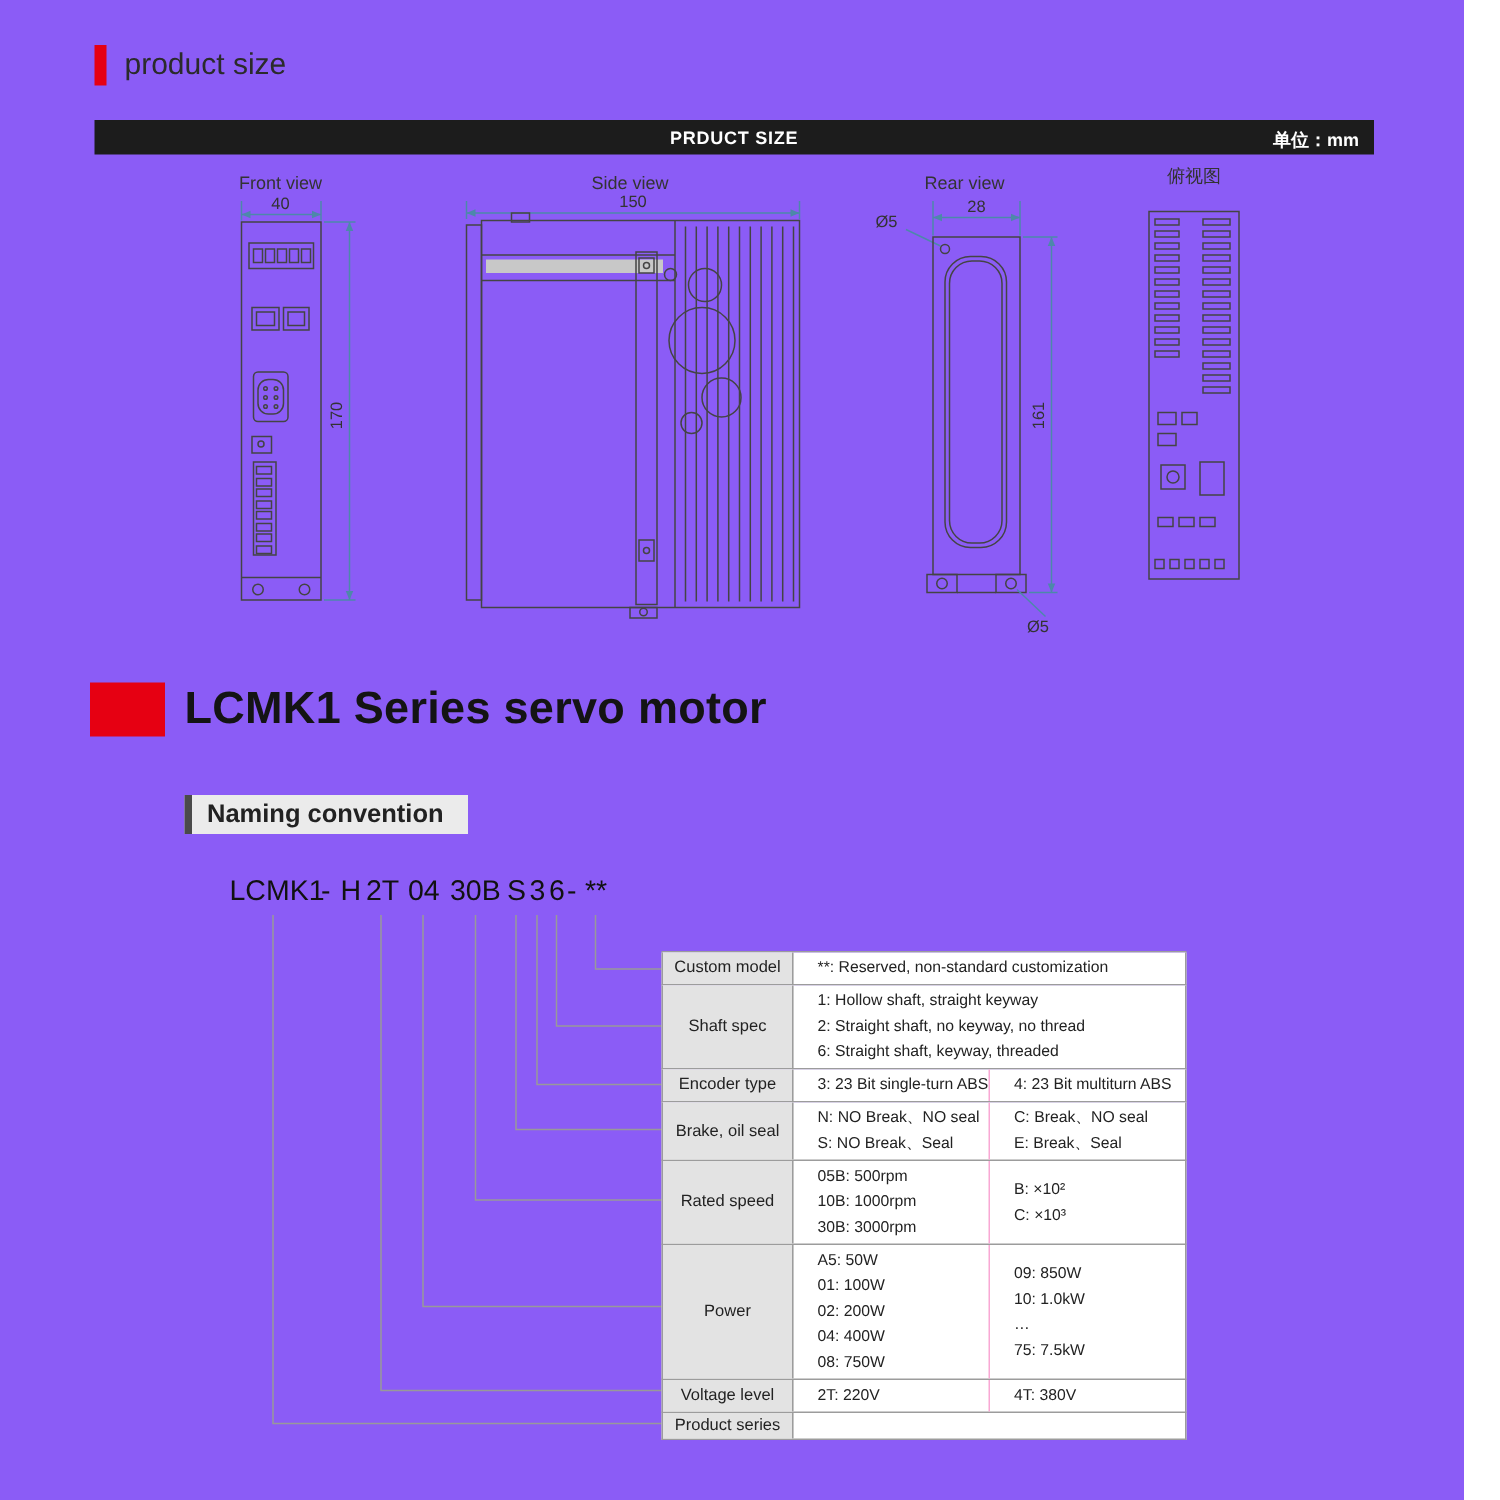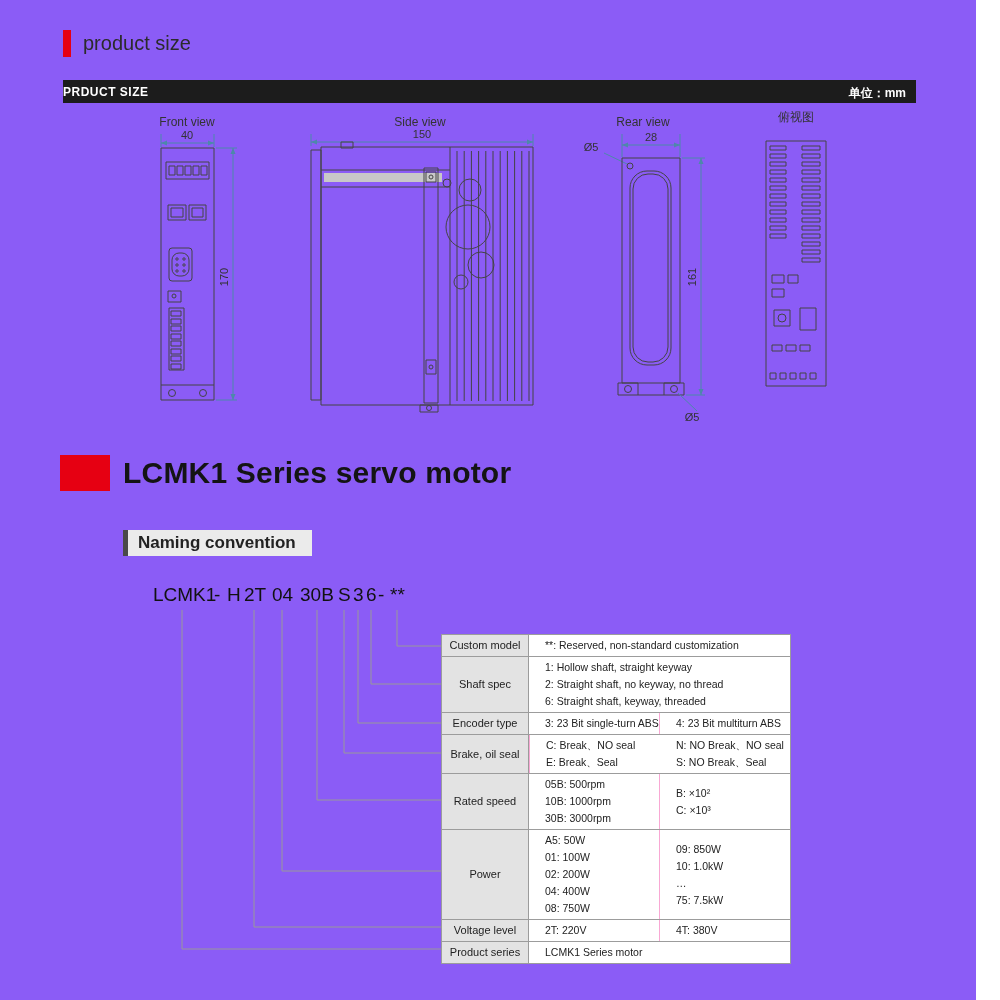--- a/index.html
+++ b/index.html
@@ -4,21 +4,21 @@
 <style>
   *{margin:0;padding:0;box-sizing:border-box}
   html,body{width:1000px;height:1000px;background:#fff;font-family:"Liberation Sans",sans-serif}
   .page{position:relative;width:976px;height:1000px;background:#8b5cf6;overflow:hidden}
 
   .ps-head{position:absolute;left:63px;top:30px;display:flex;align-items:center;gap:12px}
   .red-bar{width:8px;height:27px;background:#e60012}
   .ps-head h1{font-size:20px;font-weight:500;color:#2b2b2b}
 
   .black-bar{position:absolute;left:63px;top:80px;width:853px;height:23px;background:#1c1c1c;color:#fff}
-  .bb-title{position:absolute;left:0;right:0;top:5px;text-align:left;font-size:12px;font-weight:bold;letter-spacing:.5px}
+  .bb-title{position:absolute;left:0;right:0;top:5px;text-align:center;font-size:12px;font-weight:bold;letter-spacing:.5px}
   .bb-unit{position:absolute;right:10px;top:5px;font-size:12px;font-weight:bold}
 
   #drawings{position:absolute;left:0;top:105px}
   #drawings rect,#drawings line,#drawings circle{vector-effect:non-scaling-stroke}
   .vlab{font:12px "Liberation Sans",sans-serif;fill:#333;stroke:none;text-anchor:middle}
   .dimt{font:11px "Liberation Sans",sans-serif;fill:#333;stroke:none;text-anchor:middle}
   .dim line{stroke:#4d88aa;stroke-width:1}
   .dim polygon{fill:#4d88aa;stroke:none}
 
   .series-head{position:absolute;left:60px;top:455px;display:flex;align-items:center;gap:13px}
@@ -297,27 +297,27 @@
         <div class="nt-label">Encoder type</div>
         <div class="nt-col">
           <div class="nt-line">3: 23 Bit single-turn ABS</div>
         </div>
         <div class="nt-col nt-col2">
           <div class="nt-line">4: 23 Bit multiturn ABS</div>
         </div>
       </div>
       <div class="nt-row">
         <div class="nt-label">Brake, oil seal</div>
+        <div class="nt-col">
+          <div class="nt-line">N: NO Break、NO seal</div>
+          <div class="nt-line">S: NO Break、Seal</div>
+        </div>
         <div class="nt-col nt-col2">
           <div class="nt-line">C: Break、NO seal</div>
           <div class="nt-line">E: Break、Seal</div>
-        </div>
-        <div class="nt-col">
-          <div class="nt-line">N: NO Break、NO seal</div>
-          <div class="nt-line">S: NO Break、Seal</div>
         </div>
       </div>
       <div class="nt-row">
         <div class="nt-label">Rated speed</div>
         <div class="nt-col">
           <div class="nt-line">05B: 500rpm</div>
           <div class="nt-line">10B: 1000rpm</div>
           <div class="nt-line">30B: 3000rpm</div>
         </div>
         <div class="nt-col nt-col2">
@@ -345,19 +345,16 @@
         <div class="nt-label">Voltage level</div>
         <div class="nt-col">
           <div class="nt-line">2T: 220V</div>
         </div>
         <div class="nt-col nt-col2">
           <div class="nt-line">4T: 380V</div>
         </div>
       </div>
       <div class="nt-row">
         <div class="nt-label">Product series</div>
-        <div class="nt-col">
-          <div class="nt-line">LCMK1 Series motor</div>
-        </div>
       </div>
     </div>
 
 </div>
 
 </body></html>

